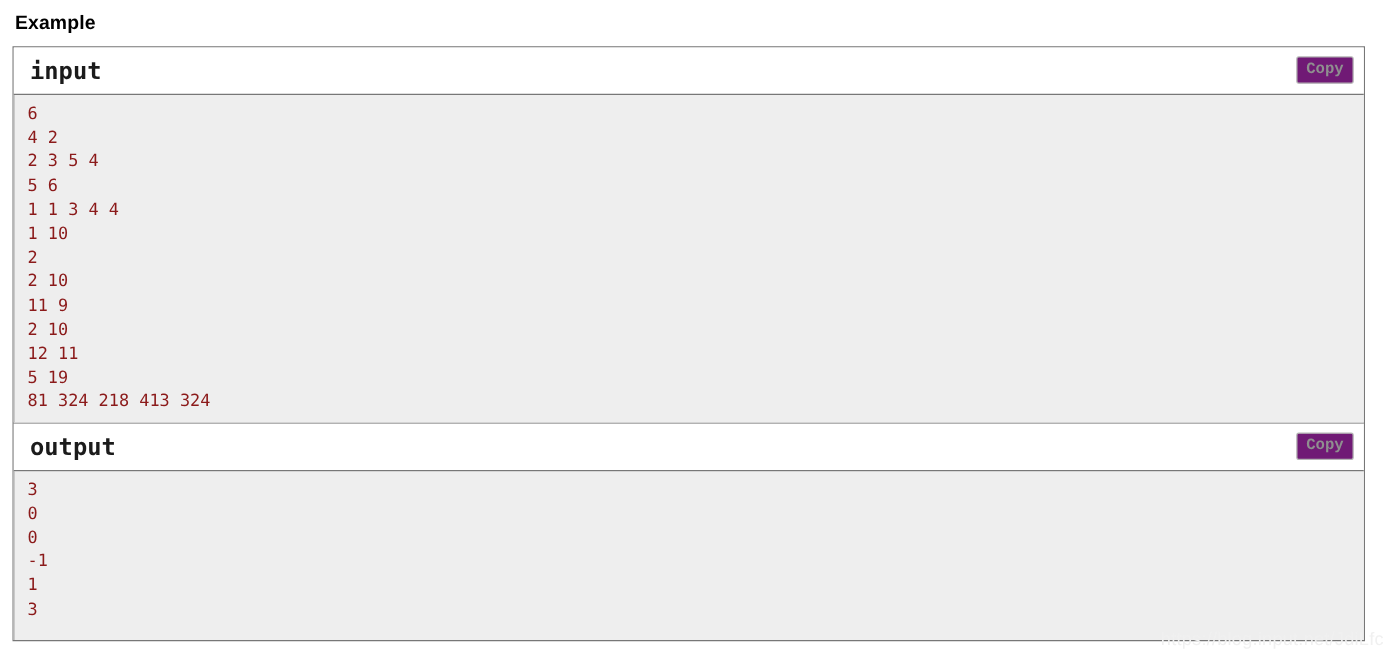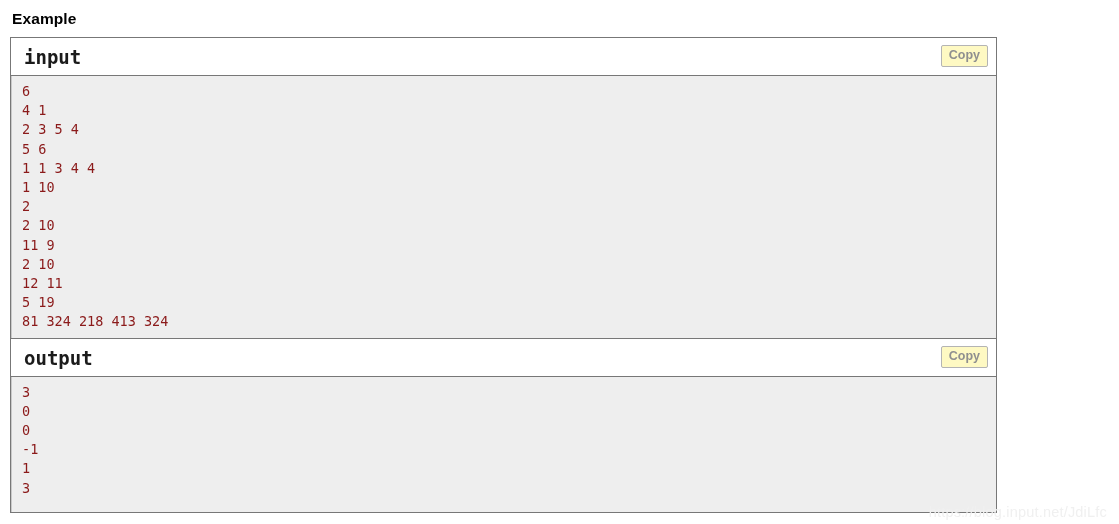--- a/index.html
+++ b/index.html
@@ -24,21 +24,21 @@
     font-weight: bold;
     color: #000000;
     letter-spacing: 0.1px;
     line-height: 18px;
   }
 
   .example-panel {
     position: absolute;
     left: 10px;
     top: 37px;
-    width: 987px;
+    width: 1082px;
     border: 1px solid #777777;
     box-sizing: border-box;
     background: #ffffff;
   }
 
   .io-section {
     position: relative;
   }
 
   .io-header {
@@ -59,25 +59,25 @@
     color: #1b1b1b;
     letter-spacing: 0px;
     line-height: 24px;
   }
 
   .copy-button {
     position: absolute;
     right: 8px;
     top: 7px;
     padding: 2px 7px 3px 7px;
-    font-family: Liberation Sans, sans-serif;
+    font-family: Liberation Mono, monospace;
     font-size: 12.5px;
     font-weight: bold;
     color: #8f8f8f;
-    background: #fef9c3;
+    background: #701a75;
     border: 1px solid #b4b4b4;
     border-radius: 2px;
     line-height: 15px;
     cursor: pointer;
     user-select: none;
   }
 
   .io-body {
     background: #eeeeee;
     border-left: 1px solid #c9c9c9;
@@ -122,21 +122,21 @@
 
 <div class="example-panel">
 
   <div class="io-section">
     <div class="io-header">
       <div class="io-title">input</div>
       <button class="copy-button">Copy</button>
     </div>
     <div class="io-body input-body">
       <div class="code-line">6</div>
-      <div class="code-line">4 1</div>
+      <div class="code-line">4 2</div>
       <div class="code-line">2 3 5 4</div>
       <div class="code-line">5 6</div>
       <div class="code-line">1 1 3 4 4</div>
       <div class="code-line">1 10</div>
       <div class="code-line">2</div>
       <div class="code-line">2 10</div>
       <div class="code-line">11 9</div>
       <div class="code-line">2 10</div>
       <div class="code-line">12 11</div>
       <div class="code-line">5 19</div>

